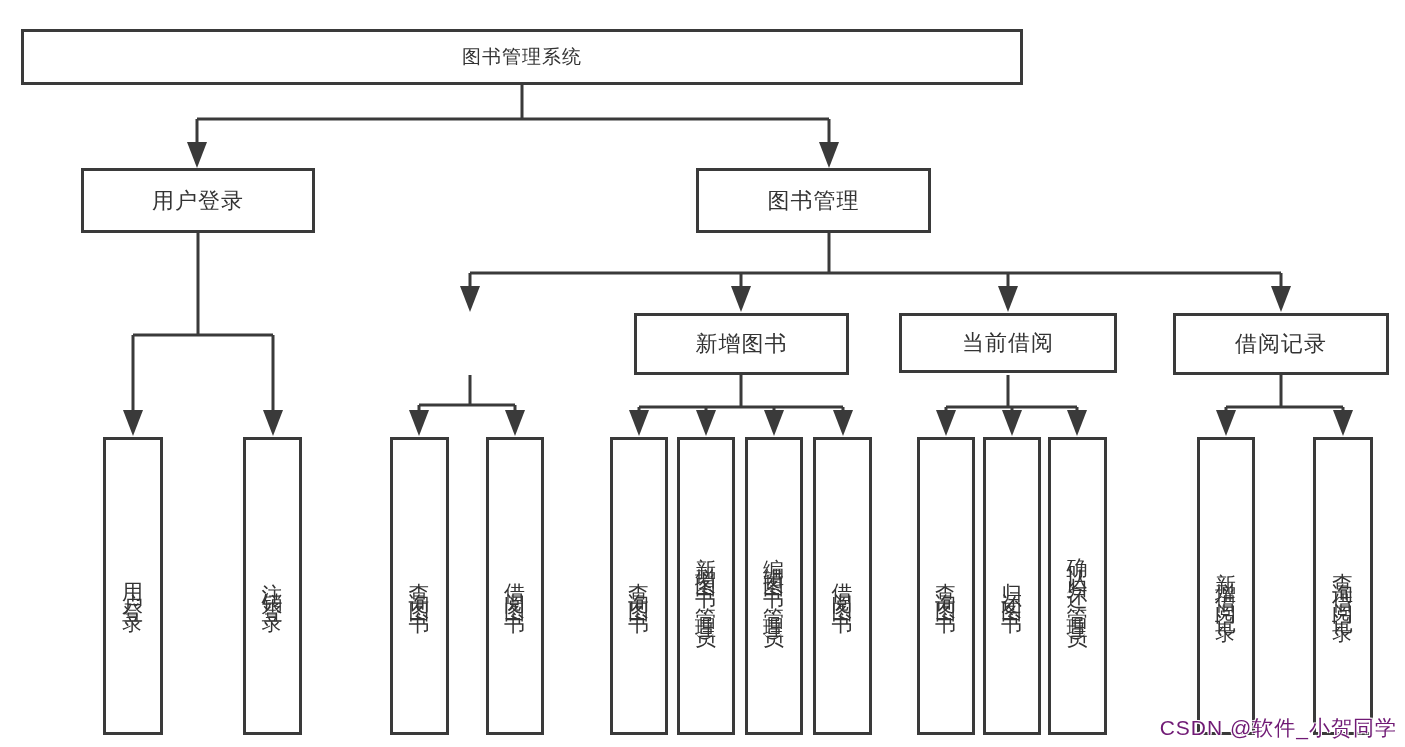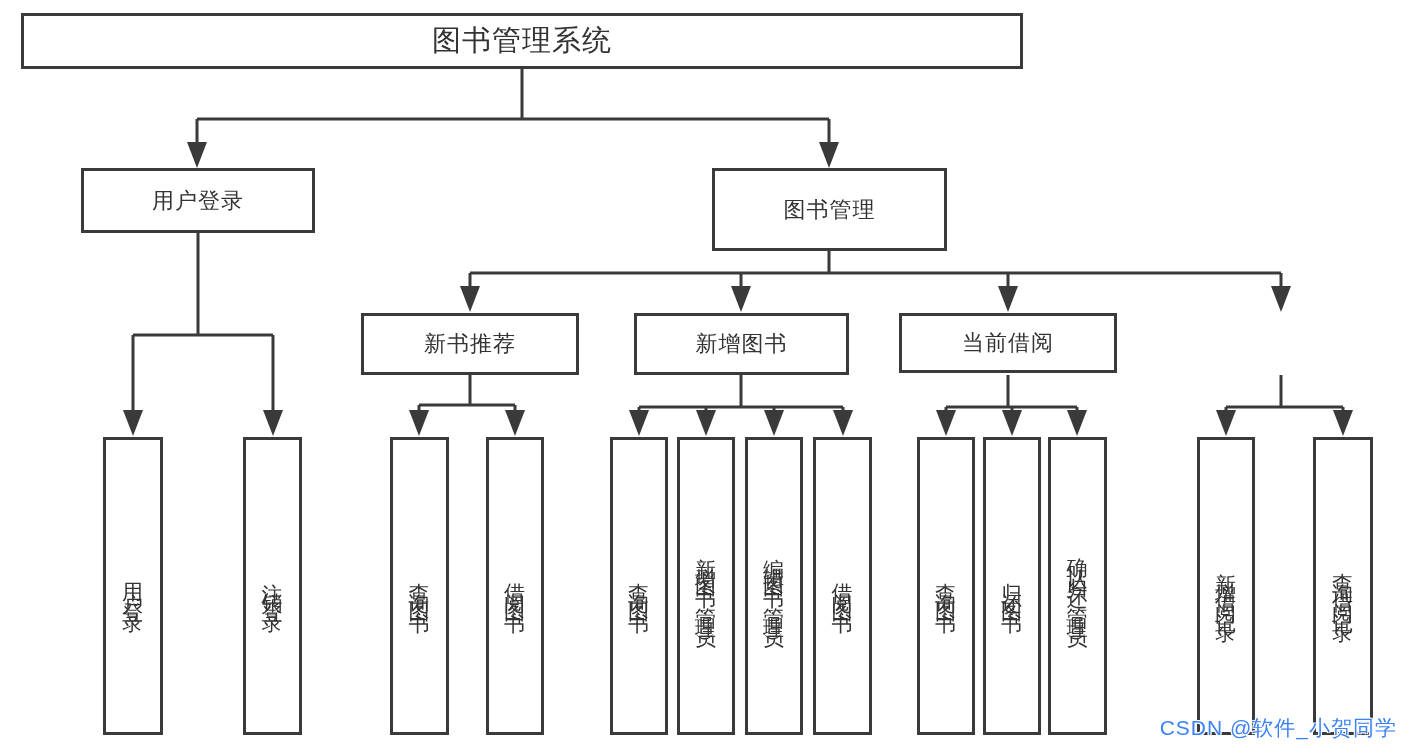--- a/index.html
+++ b/index.html
@@ -30,21 +30,22 @@
     display: flex;
     align-items: center;
     justify-content: center;
     font-size: 22px;
     color: #333333;
     letter-spacing: 1px;
     white-space: nowrap;
     z-index: 2;
   }
   .hbox.root-box {
-    font-size: 29px;
+    font-size: 19px;
+    margin-top: 16px;
   }
   .vbox {
     position: absolute;
     box-sizing: border-box;
     border: 3px solid #3a3a3a;
     background: #ffffff;
     display: flex;
     align-items: center;
     justify-content: center;
     z-index: 2;
@@ -56,21 +57,21 @@
     color: #333333;
     letter-spacing: 10px;
     line-height: 1;
     white-space: nowrap;
   }
   .watermark {
     position: absolute;
     right: 8px;
     bottom: 5px;
     font-size: 21px;
-    color: #3b82f6;
+    color: #701a75;
     text-shadow: 1px 1px 0 #ffffff, -1px -1px 0 #ffffff, 1px -1px 0 #ffffff, -1px 1px 0 #ffffff;
     letter-spacing: 1px;
     z-index: 5;
     white-space: nowrap;
   }
 </style>
 </head>
 <body>
 
 <div id="canvas">
@@ -111,25 +112,25 @@
       <polygon points="1002,410 1022,410 1012,436"></polygon>
       <polygon points="1067,410 1087,410 1077,436"></polygon>
       <polygon points="1216,410 1236,410 1226,436"></polygon>
       <polygon points="1333,410 1353,410 1343,436"></polygon>
     </g>
   </svg>
 
   <div class="hbox root-box" style="left:21px;top:13px;width:1002px;height:56px">图书管理系统</div>
 
   <div class="hbox" style="left:81px;top:168px;width:234px;height:65px">用户登录</div>
-  <div class="hbox" style="left:712px;top:168px;width:235px;height:83px">图书管理</div>
+  <div class="hbox" style="left:696px;top:168px;width:235px;height:65px">图书管理</div>
 
-  <div class="hbox" style="left:361px;top:313px;width:218px;height:62px">新书推荐</div>
   <div class="hbox" style="left:634px;top:313px;width:215px;height:62px">新增图书</div>
   <div class="hbox" style="left:899px;top:313px;width:218px;height:60px">当前借阅</div>
+  <div class="hbox" style="left:1173px;top:313px;width:216px;height:62px">借阅记录</div>
 
   <div class="vbox" style="left:103px;top:437px;width:60px;height:298px">
     <span class="vtext">用户登录</span>
   </div>
   <div class="vbox" style="left:243px;top:437px;width:59px;height:298px">
     <span class="vtext">注销登录</span>
   </div>
 
   <div class="vbox" style="left:390px;top:437px;width:59px;height:298px">
     <span class="vtext">查询图书</span>

